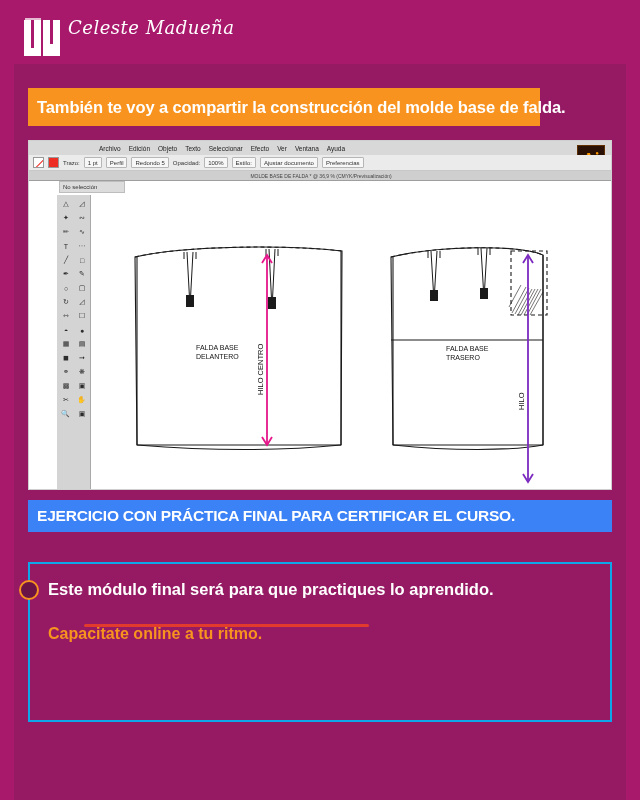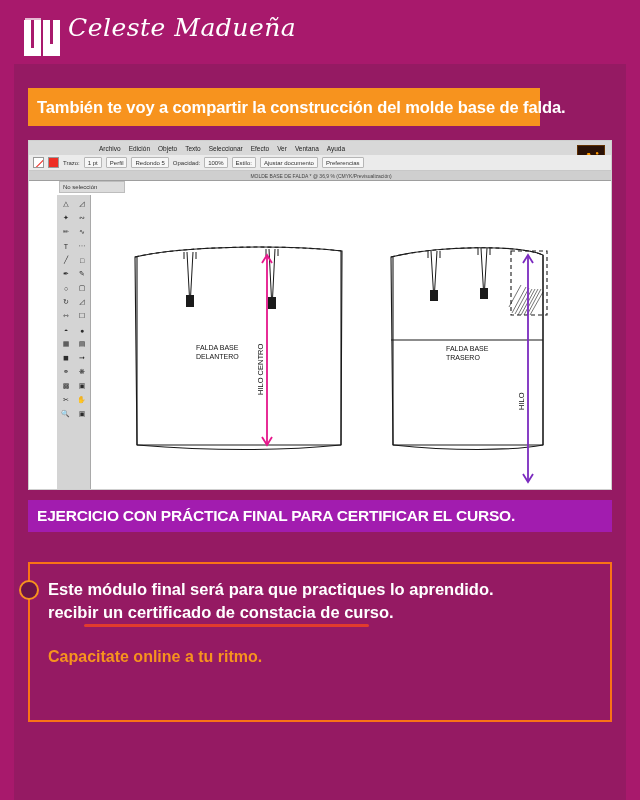--- a/index.html
+++ b/index.html
@@ -29,21 +29,21 @@
     position:absolute; left:22px; top:14px; width:260px; height:60px;
     display:flex; align-items:flex-start;
   }
   .logo-mark {
     width:40px; height:44px; position:relative; margin-right:6px;
   }
   .logo-text { color:#ffffff; }
   .logo-script {
     font-family: "DejaVu Serif", serif;
     font-style: italic;
-    font-size: 25px;
+    font-size: 18px;
     line-height: 28px;
     letter-spacing: 0.5px;
     white-space: nowrap;
   }
   .logo-sub {
     font-size: 8px;
     letter-spacing: 3px;
     text-align: center;
     margin-top: 4px;
     padding-left: 6px;
@@ -133,30 +133,30 @@
   
   .canvas {
     position:absolute; left:62px; top:54px; width:522px; height:296px;
     background:#ffffff;
   }
   .pattern-svg { display:block; }
 
   
   .band2 {
     position:absolute; left:28px; top:500px; width:584px; height:32px;
-    background:#a21caf; color:#ffffff;
+    background:#3b82f6; color:#ffffff;
     font-size:15.5px; font-weight:bold;
     display:flex; align-items:center; padding-left:9px;
     white-space:nowrap; letter-spacing:-0.2px;
   }
 
   
   .bottom {
     position:absolute; left:28px; top:562px; width:584px; height:160px;
-    border:2px solid #f97316;
+    border:2px solid #0ea5e9;
     padding:14px 16px 10px 18px;
   }
   .bullet {
     position:absolute; left:-11px; top:16px;
     width:20px; height:20px; border-radius:50%;
     background:#6a1347; border:2px solid #f7931e;
   }
   .bottom-text {
     color:#ffffff; font-size:16.5px; font-weight:bold;
     line-height:23px; position:relative;
@@ -342,17 +342,16 @@
     </svg>
   </div>
 </div>
 
 <div class="band2">EJERCICIO CON PRÁCTICA FINAL PARA CERTIFICAR EL CURSO.</div>
 
 <div class="bottom">
   <span class="bullet"></span>
   <div class="bottom-text">
     <span class="l1">Este módulo final será para que practiques lo aprendido.</span>
-    <span class="l3">recibir un certificado de constacia de curso.</span>
     <span class="underline-stroke"></span>
   </div>
   <div class="cta">Capacitate online a tu ritmo.</div>
 </div>
 
 </body></html>

